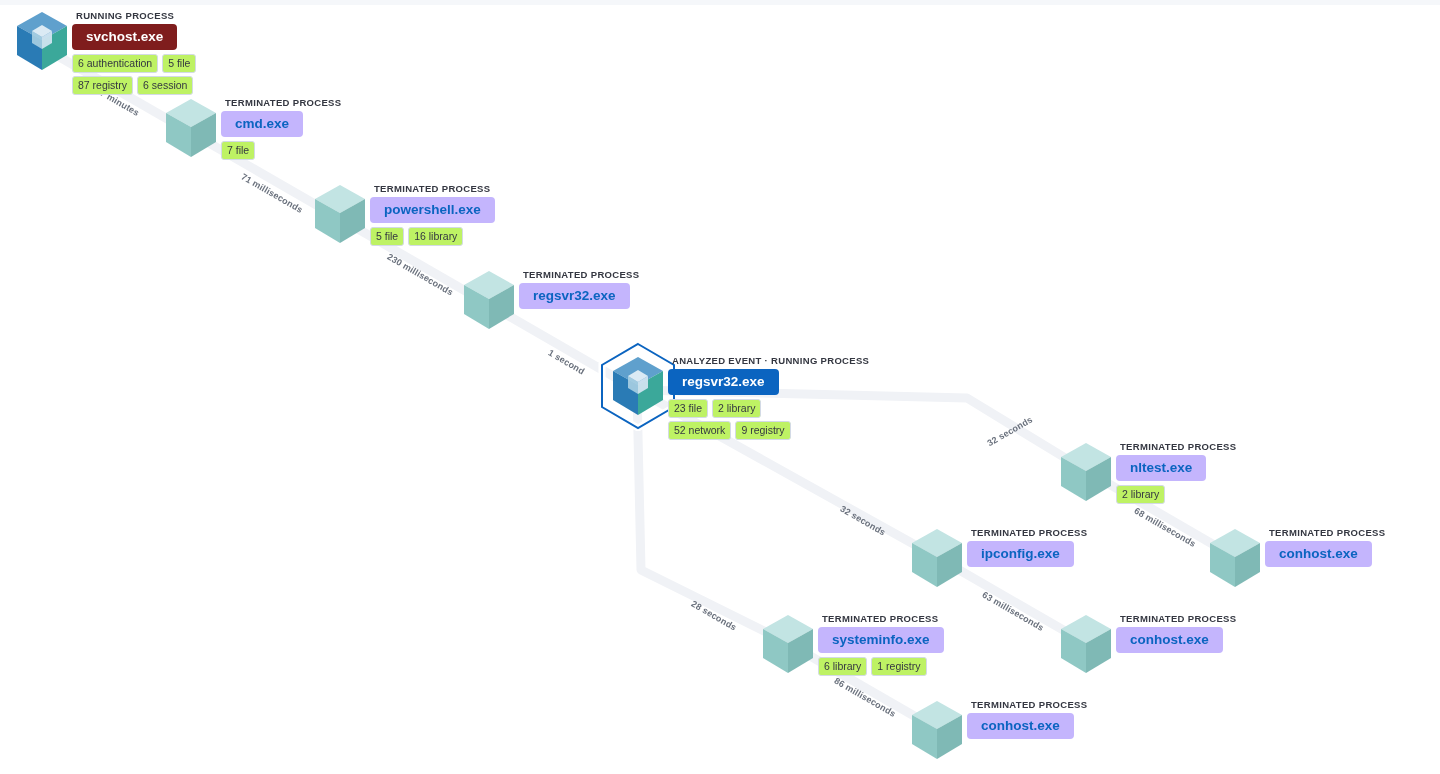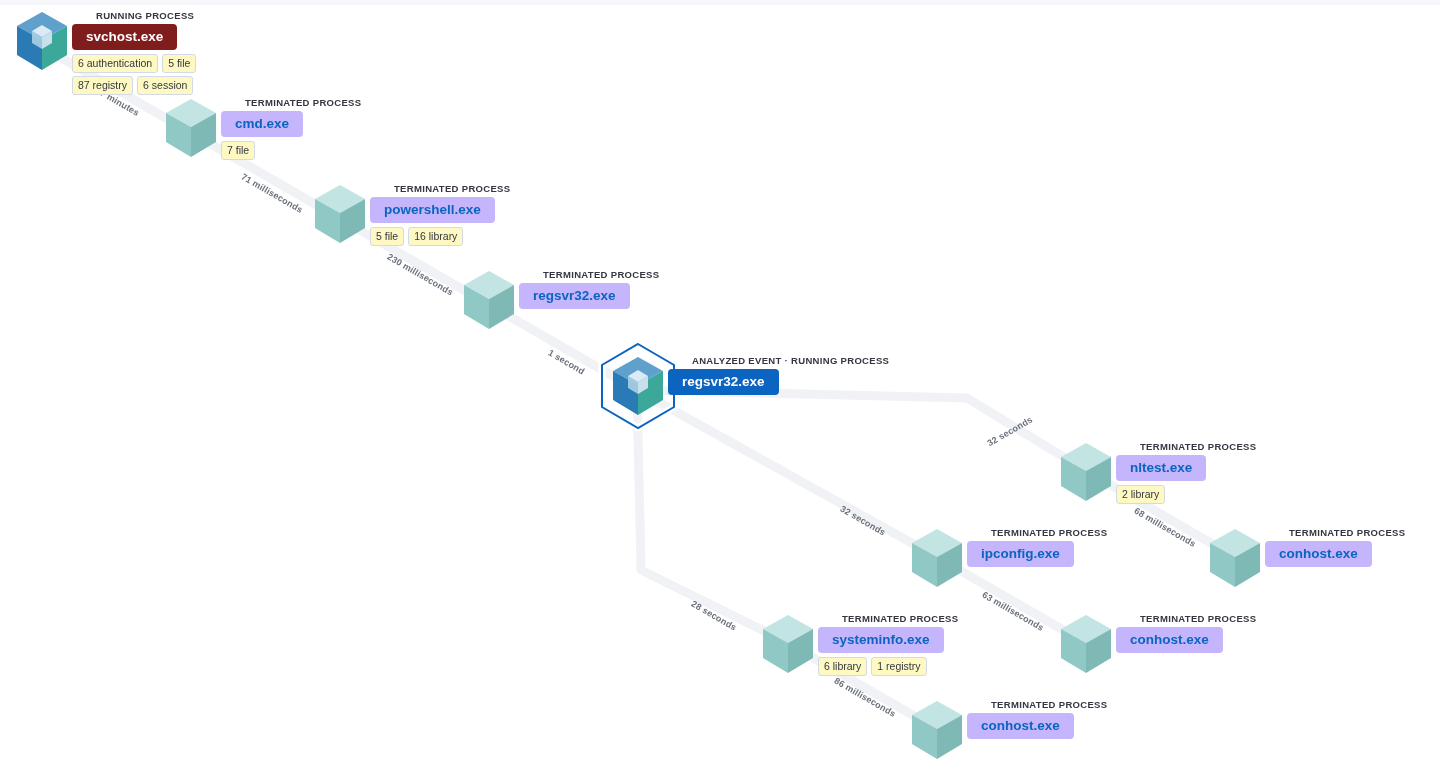--- a/index.html
+++ b/index.html
@@ -13,36 +13,36 @@
   #edges{position:absolute;left:0;top:0;width:1440px;height:774px;}
 
   
   .node{position:absolute;}
   .cube{position:absolute;left:0;top:0;width:56px;height:62px;}
   .body-col{position:absolute;left:58px;top:0;white-space:nowrap;}
 
   .kind{
     font-size:9.5px;font-weight:bold;letter-spacing:.32px;
     color:#343741;text-transform:uppercase;
-    margin:0 0 3px 24px;line-height:11px;
+    margin:0 0 3px 4px;line-height:11px;
   }
   .pill{
     display:inline-block;border-radius:4px;
     font-size:13.5px;font-weight:bold;line-height:16px;
     padding:5px 14px;
   }
   .pill.running{background:#7f1d1d;color:#ffffff;}
   .pill.analyzed{background:#0b64c0;color:#ffffff;}
   .pill.terminated{background:#c4b5fd;color:#0b64c0;}
 
   .badges{margin-top:4px;line-height:0;}
   .badges .row{margin-top:3px;}
   .badge{
     display:inline-block;border:1px solid #d3dae6;border-radius:3px;
-    background:#fef9c3;color:#343741;
+    background:#bef264;color:#343741;
     font-size:10.5px;line-height:13px;font-weight:normal;
     padding:2px 5px;margin-right:4px;
     white-space:nowrap;
   }
 
   
   .hexwrap{position:absolute;left:-14px;top:-14px;width:84px;height:90px;}
 
   
   .elabel{
@@ -167,20 +167,24 @@
             <polygon points="3,16 28,2 53,16 28,30" fill="#5fa0cd"></polygon>
             <polygon points="3,16 28,30 28,60 3,45" fill="#2a7bb5"></polygon>
             <polygon points="53,16 28,30 28,60 53,45" fill="#3ba89a"></polygon>
             <polygon points="28,27 38,21 38,33 28,39" fill="#cfe3ef" opacity=".95"></polygon>
             <polygon points="28,27 18,21 18,33 28,39" fill="#a9cfe2" opacity=".9"></polygon>
             <polygon points="28,27 18,21 28,15 38,21" fill="#e2eef5" opacity=".95"></polygon>
           </svg></div>
         <div class="body-col">
           <div class="kind">ANALYZED EVENT · RUNNING PROCESS</div>
           <div><span class="pill analyzed">regsvr32.exe</span></div>
+          <div class="badges">
+            <div class="row"><span class="badge">23 file</span><span class="badge">2 library</span></div>
+            <div class="row"><span class="badge">52 network</span><span class="badge">9 registry</span></div>
+          </div>
         </div>
       </div>
       <div class="node" style="left: 1058px; top: 441px;">
         <div class="cube"><svg width="56" height="62" viewBox="0 0 56 62" xmlns="http://www.w3.org/2000/svg">
             <polygon points="28,2 53,16 53,45 28,60 3,45 3,16" fill="none"></polygon>
             <polygon points="3,16 28,2 53,16 28,30" fill="#c2e4e3"></polygon>
             <polygon points="3,16 28,30 28,60 3,45" fill="#8fc8c4"></polygon>
             <polygon points="53,16 28,30 28,60 53,45" fill="#7fb9b5"></polygon>
           </svg></div>
         <div class="body-col">

